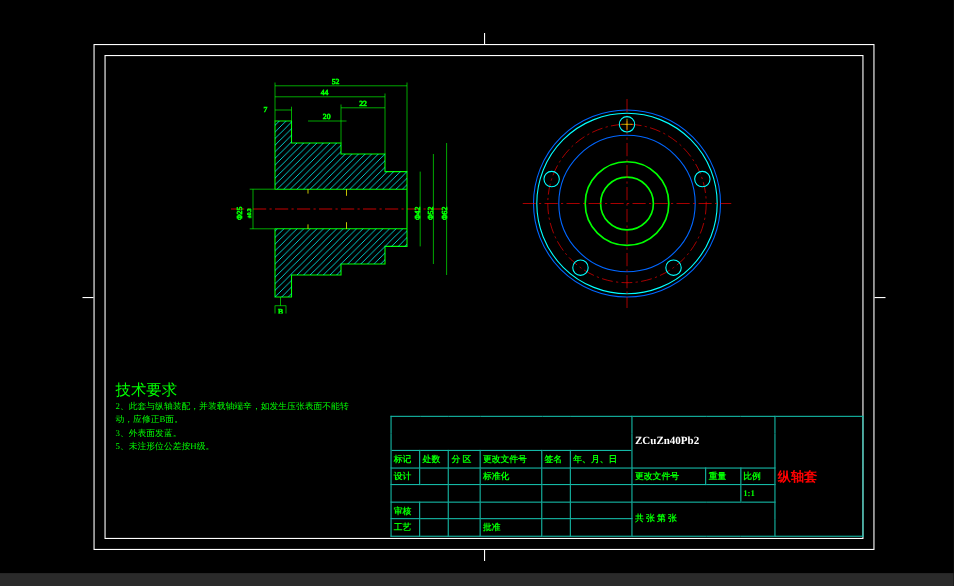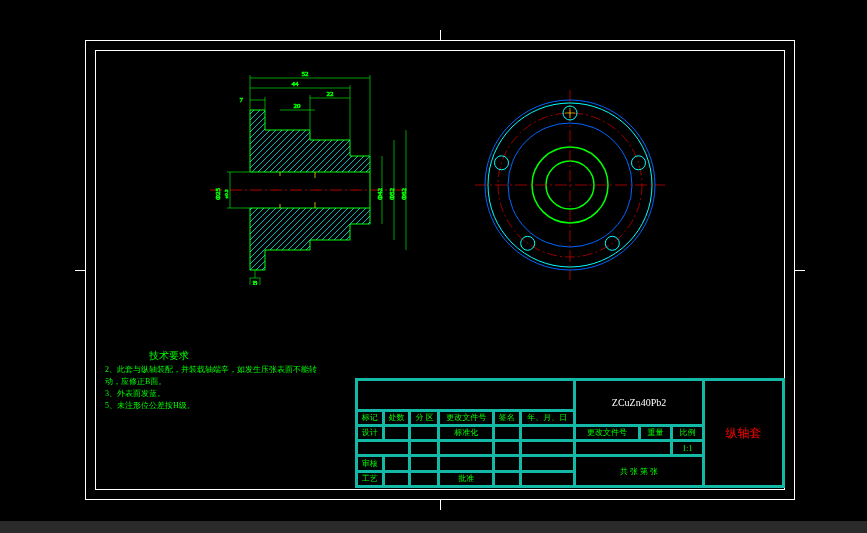--- a/index.html
+++ b/index.html
@@ -40,39 +40,40 @@
   }
   
   
   .notes {
     position: absolute;
     left: 105px; top: 350px;
     color: #00ff00;
     font-size: 8px;
     line-height: 12px;
   }
-  .notes .title { font-size: 10px; margin-bottom: 2px; margin-left: 44px; }
+  .notes .title { font-size: 14px; margin-bottom: 2px; }
   
   
   .titleblock {
     position: absolute;
     right: 82px; bottom: 33px;
     width: 430px; height: 110px;
     font-size: 8px;
     color: #00ff00;
   }
   .titleblock table {
     border-collapse: collapse;
     width: 100%; height: 100%;
   }
   .titleblock td {
-    border: 3px solid #14b8a6;
-    text-align: center;
+    border: 1px solid #14b8a6;
+    text-align: left;
     vertical-align: middle;
     padding: 0 2px;
+    font-weight: bold;
   }
   .tb-left { width: 220px; }
   .tb-mid { width: 130px; }
   .tb-right { width: 80px; }
   
   .material { color: #fff; font-size: 10px; }
   .partname { color: #ff0000; font-size: 12px; }
 </style>
 </head>
 <body>

